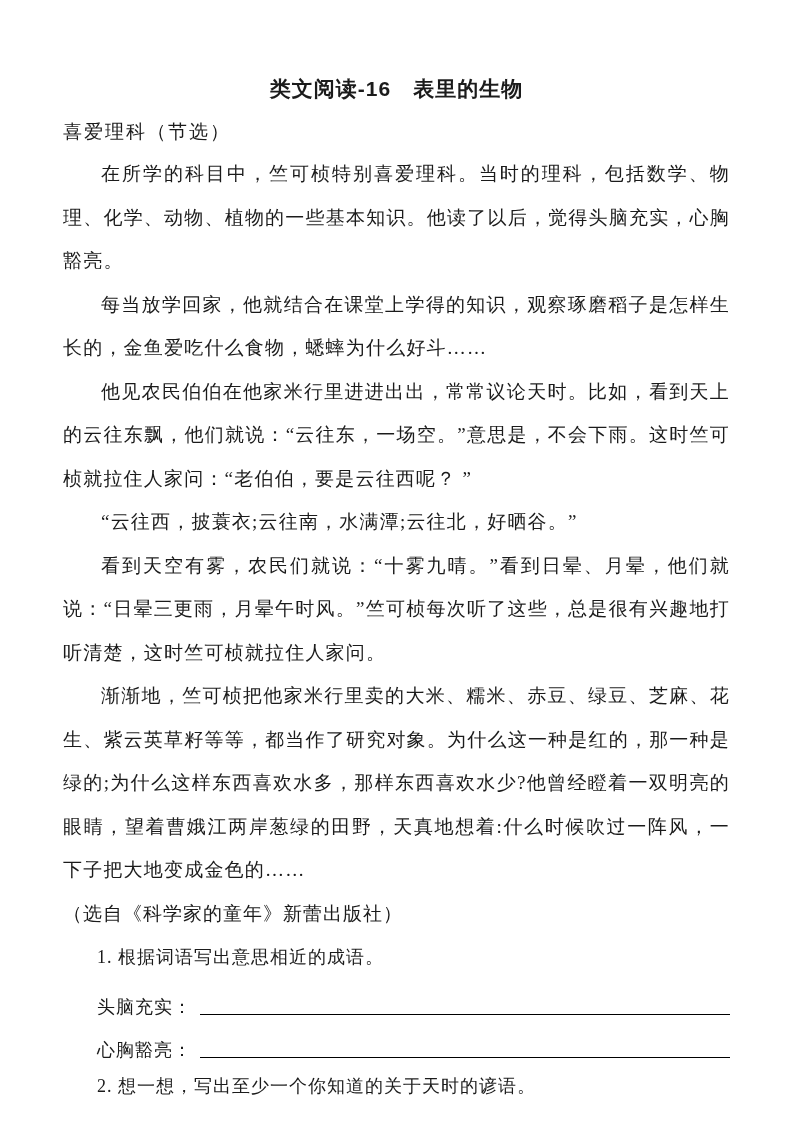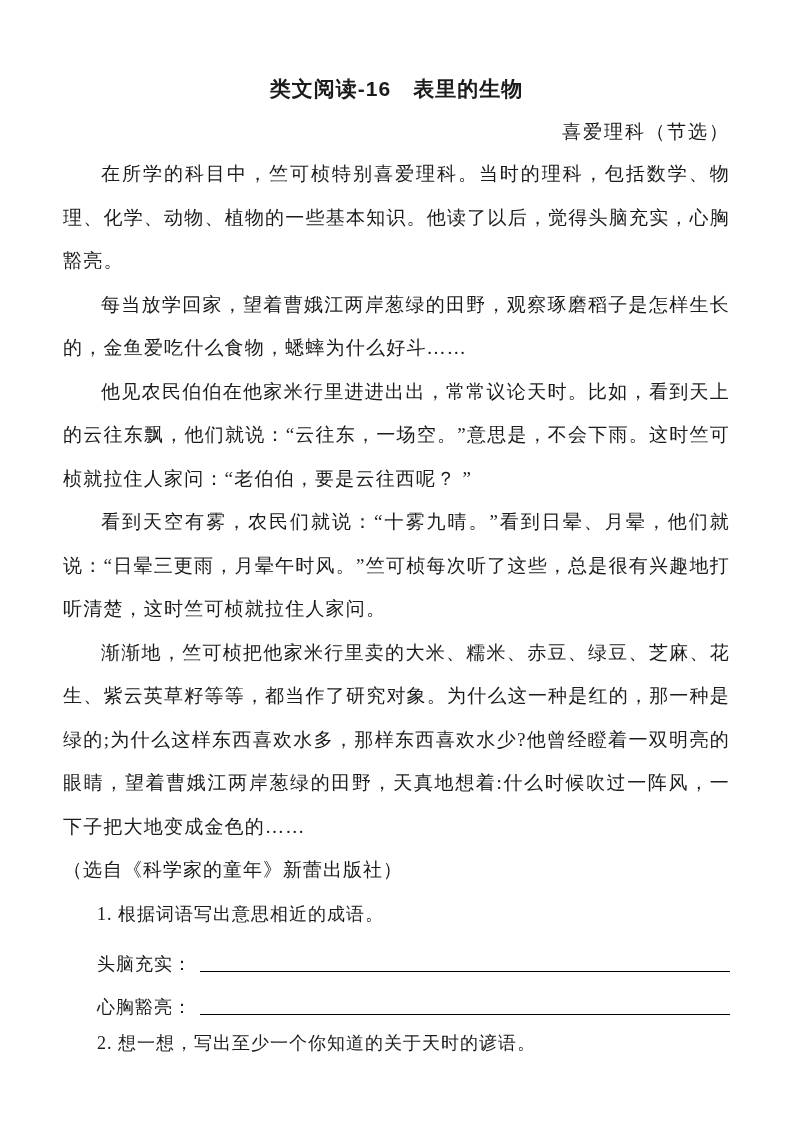--- a/index.html
+++ b/index.html
@@ -27,21 +27,21 @@
     font-weight: bold;
     text-align: center;
     line-height: 26px;
     letter-spacing: 1px;
     font-family: "Liberation Sans", "DejaVu Sans", sans-serif;
   }
   .doc-subtitle {
     margin: 17px 0 0 0;
     font-size: 19px;
     font-weight: normal;
-    text-align: right;
+    text-align: left;
     line-height: 26px;
     letter-spacing: 2px;
   }
   .passage {
     margin-top: 7px;
   }
   .passage p {
     margin: 0;
     font-size: 19px;
     line-height: 43.5px;
@@ -87,22 +87,23 @@
 <body>
 
 <div class="page">
 
   <h1 class="doc-title">类文阅读-16　表里的生物</h1>
 
   <h2 class="doc-subtitle">喜爱理科（节选）</h2>
 
   <div class="passage">
     <p>在所学的科目中，竺可桢特别喜爱理科。当时的理科，包括数学、物理、化学、动物、植物的一些基本知识。他读了以后，觉得头脑充实，心胸豁亮。</p>
-    <p>每当放学回家，望着曹娥江两岸葱绿的田野，观察琢磨稻子是怎样生长的，金鱼爱吃什么食物，蟋蟀为什么好斗……</p>
+    <p>每当放学回家，他就结合在课堂上学得的知识，观察琢磨稻子是怎样生长的，金鱼爱吃什么食物，蟋蟀为什么好斗……</p>
     <p>他见农民伯伯在他家米行里进进出出，常常议论天时。比如，看到天上的云往东飘，他们就说：“云往东，一场空。”意思是，不会下雨。这时竺可桢就拉住人家问：“老伯伯，要是云往西呢？ ”</p>
+    <p>“云往西，披蓑衣;云往南，水满潭;云往北，好晒谷。”</p>
     <p>看到天空有雾，农民们就说：“十雾九晴。”看到日晕、月晕，他们就说：“日晕三更雨，月晕午时风。”竺可桢每次听了这些，总是很有兴趣地打听清楚，这时竺可桢就拉住人家问。</p>
     <p>渐渐地，竺可桢把他家米行里卖的大米、糯米、赤豆、绿豆、芝麻、花生、紫云英草籽等等，都当作了研究对象。为什么这一种是红的，那一种是绿的;为什么这样东西喜欢水多，那样东西喜欢水少?他曾经瞪着一双明亮的眼睛，望着曹娥江两岸葱绿的田野，天真地想着:什么时候吹过一阵风，一下子把大地变成金色的……</p>
     <p class="attribution">（选自《科学家的童年》新蕾出版社）</p>
   </div>
 
   <div class="questions">
 
     <p class="question">1. 根据词语写出意思相近的成语。</p>
 
     <div class="blank-row">

